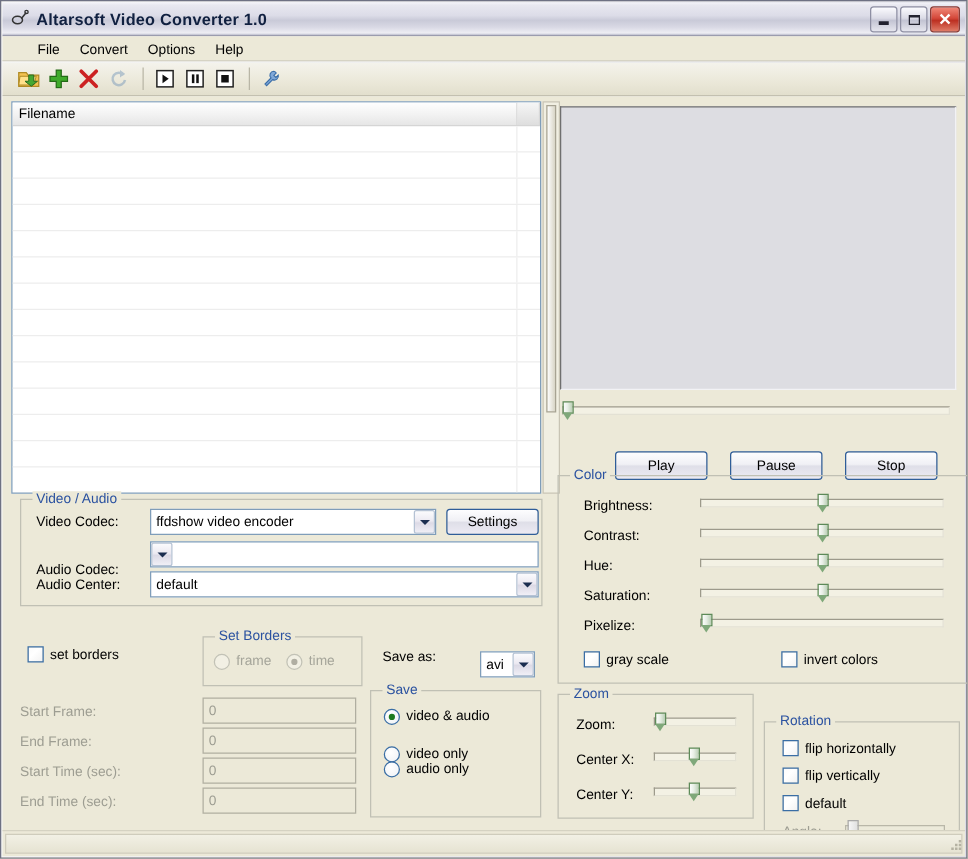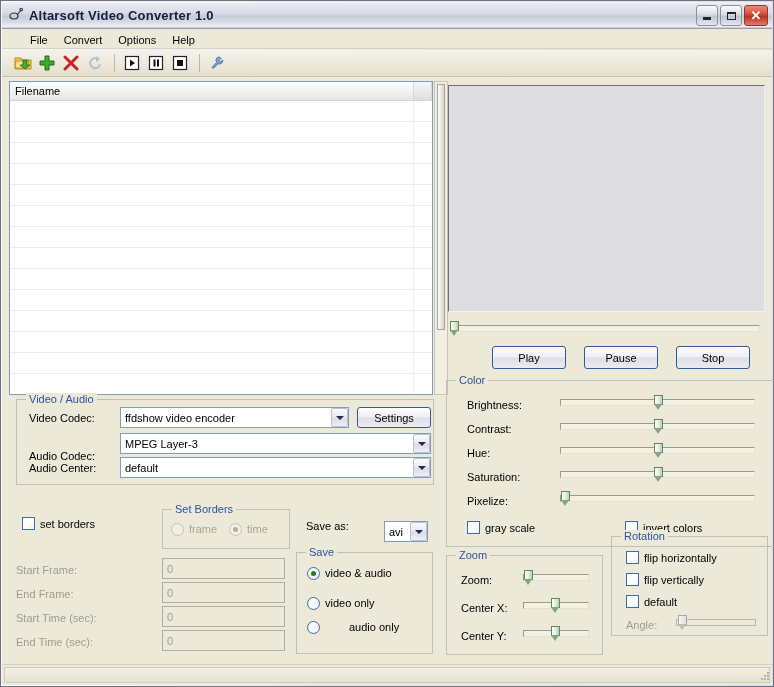--- a/index.html
+++ b/index.html
@@ -257,21 +257,21 @@
   }
   .slider.disabled .thumb::before {
     background: linear-gradient(to right,#f6f6f6,#e0e0e0);
     border-color: #a9a9a9;
   }
   .slider.disabled .thumb::after { border-top-color: #bdbdbd; }
   .slider.disabled .track { background: #eceada; border-color: #b9b7a8; }
 
   .pbtns {
     position: absolute;
-    left: 46px; top: 265px;
+    left: 46px; top: 280px;
     display: flex;
     gap: 18px;
   }
   .xpbtn {
     width: 74px; height: 23px;
     border: 1px solid #2f5d99;
     border-radius: 3px;
     background: linear-gradient(to bottom, #fdfdfe 0%, #f0f0f5 45%, #dfdfe8 52%, #eceaf3 100%);
     font-size: 11px;
     color: #000;
@@ -598,21 +598,20 @@
         <div class="combo" style="left:103px; top:7px; width:229px;">
           <div class="val">ffdshow video encoder</div>
           <div class="arrow">
               <div class="chev"></div>
             </div>
         </div>
         <div class="xpbtn" style="position:absolute; left:340px; top:7px; width:74px; height:21px;">Settings</div>
 
         <div class="lbl" style="left:12px; top:50px;text-align:right;">Audio Codec:</div>
         <div class="combo" style="left:103px; top:33px; width:311px;">
-          <div class="val">MPEG Layer-3</div>
           <div class="arrow">
               <div class="chev"></div>
             </div>
         </div>
 
         <div class="lbl" style="left:12px; top:62px;">Audio Center:</div>
         <div class="combo" style="left:103px; top:57px; width:311px;">
           <div class="val">default</div>
           <div class="arrow">
               <div class="chev"></div>
@@ -660,21 +659,21 @@
       <div class="gb" style="left:294px; top:475px; width:137px; height:102px;">
         <div class="gb-title">Save</div>
         <div class="rd sel" style="left:10px; top:14px;">
           <div class="circ"></div>
           <div class="rtext">video &amp; audio</div>
         </div>
         <div class="rd" style="left:10px; top:44px;">
           <div class="circ"></div>
           <div class="rtext">video only</div>
         </div>
-        <div class="rd" style="left:10px; top:68px;gap:24px;">
+        <div class="rd" style="left:10px; top:56px;">
           <div class="circ"></div>
           <div class="rtext">audio only</div>
         </div>
       </div>
 
       <div class="gb" style="left:444px; top:303px; width:350px; height:167px;">
         <div class="gb-title">Color</div>
 
         <div class="lbl" style="left:20px; top:18px;">Brightness:</div>
         <div class="slider" style="position:absolute; left:113px; top:14px; width:195px;">
@@ -731,21 +730,21 @@
           <div class="thumb" style="left:32px"></div>
         </div>
 
         <div class="lbl" style="left:14px; top:74px;">Center Y:</div>
         <div class="slider" style="position:absolute; left:76px; top:70px; width:66px;">
           <div class="track"></div>
           <div class="thumb" style="left:32px"></div>
         </div>
       </div>
 
-      <div class="gb" style="left:609px; top:459px; width:157px; height:100px;">
+      <div class="gb" style="left:609px; top:500px; width:157px; height:100px;">
         <div class="gb-title">Rotation</div>
 
         <div class="cb" style="left:14px; top:14px;">
           <div class="box"></div>
           <div class="ctext">flip horizontally</div>
         </div>
         <div class="cb" style="left:14px; top:36px;">
           <div class="box"></div>
           <div class="ctext">flip vertically</div>
         </div>

